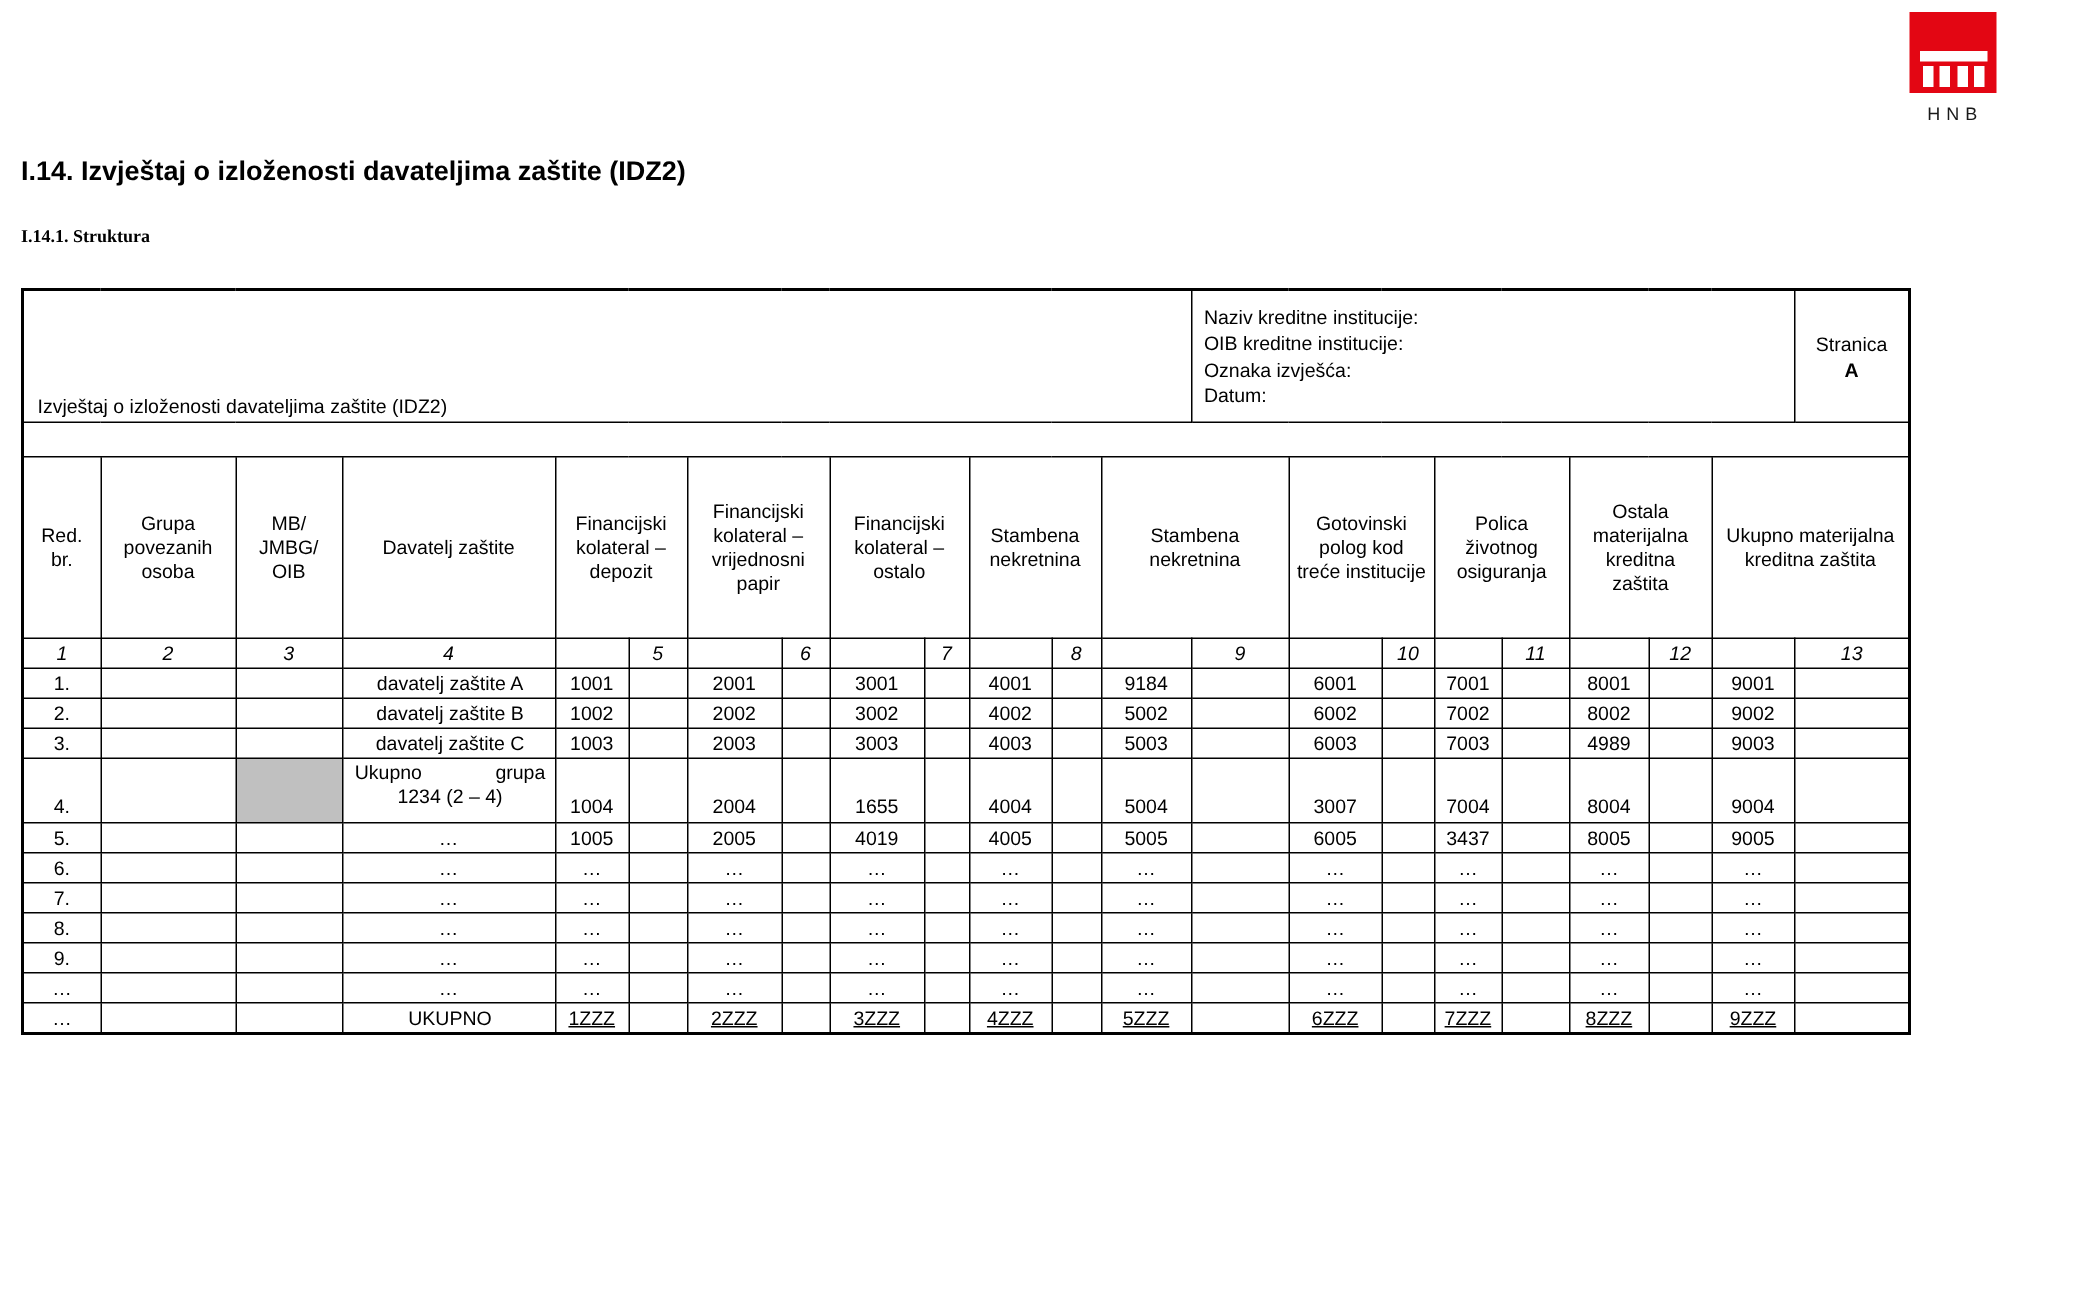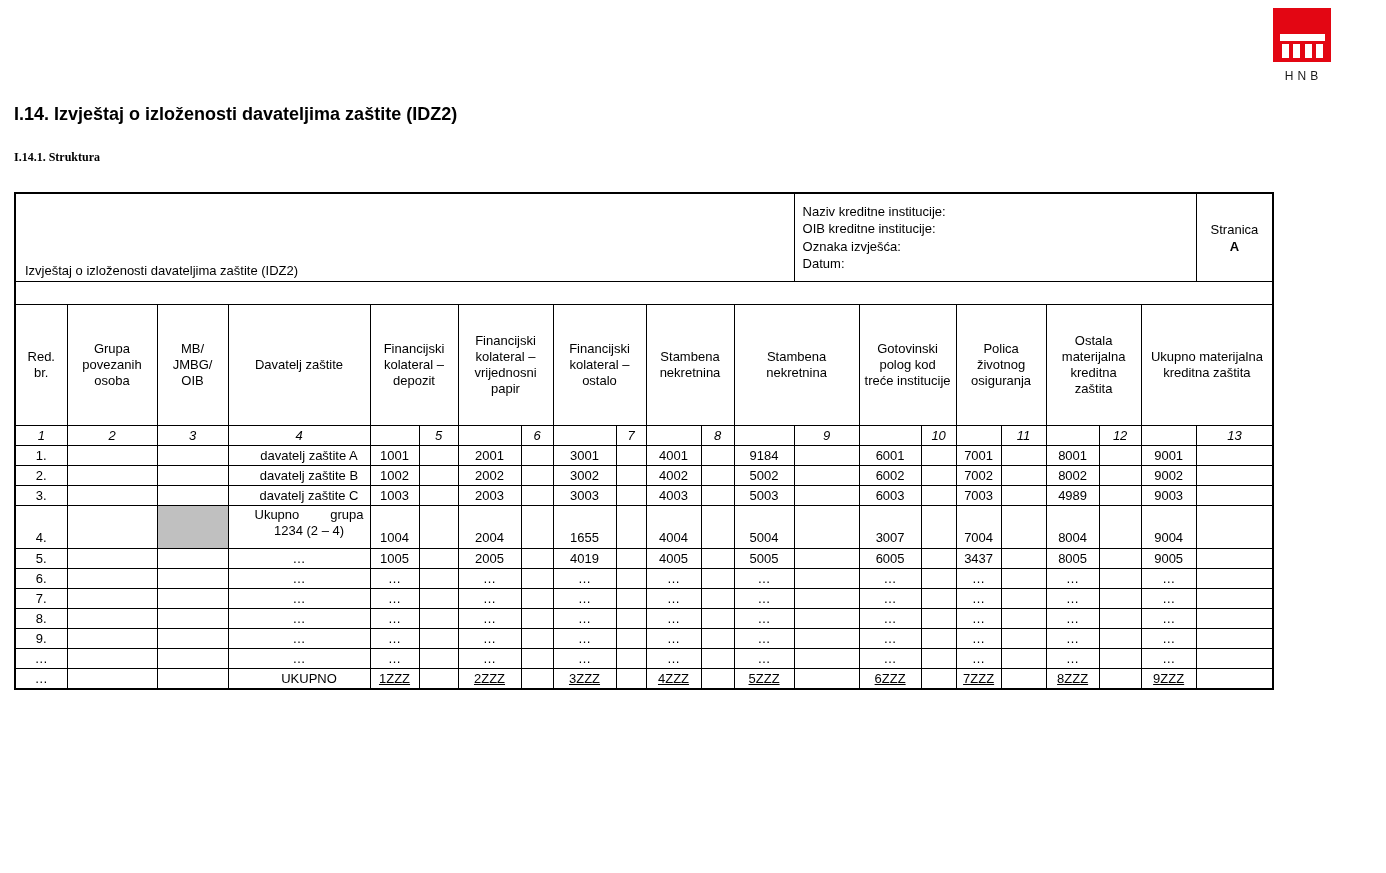--- a/index.html
+++ b/index.html
@@ -30,21 +30,21 @@
   .hb-page .pv{font-weight:bold;}
 
   tr.spacer td{height:22px;}
 
   tr.colhdr td{height:116px;text-align:center;vertical-align:middle;padding:2px 5px;line-height:16px;}
   tr.numrow td{height:19px;text-align:center;font-style:italic;}
 
   tr.datarow td{height:19px;text-align:center;vertical-align:middle;line-height:16px;}
   tr.datarow.tall td{height:39px;vertical-align:bottom;padding-bottom:2px;}
   tr.datarow.tall td.dav{vertical-align:top;padding-top:1px;}
-  td.dav-left{text-align:left;padding-left:26px;padding-right:6px;}
+  td.dav-left{text-align:left;padding-left:8px;padding-right:6px;}
   td.dav-center{text-align:center;}
   td.gray{background:#c0c0c0;}
   .jrow{display:flex;justify-content:space-between;}
   .u{text-decoration:underline;}
 </style>
 </head>
 <body>
 
 <div class="logo">
   <div class="logo-square">

